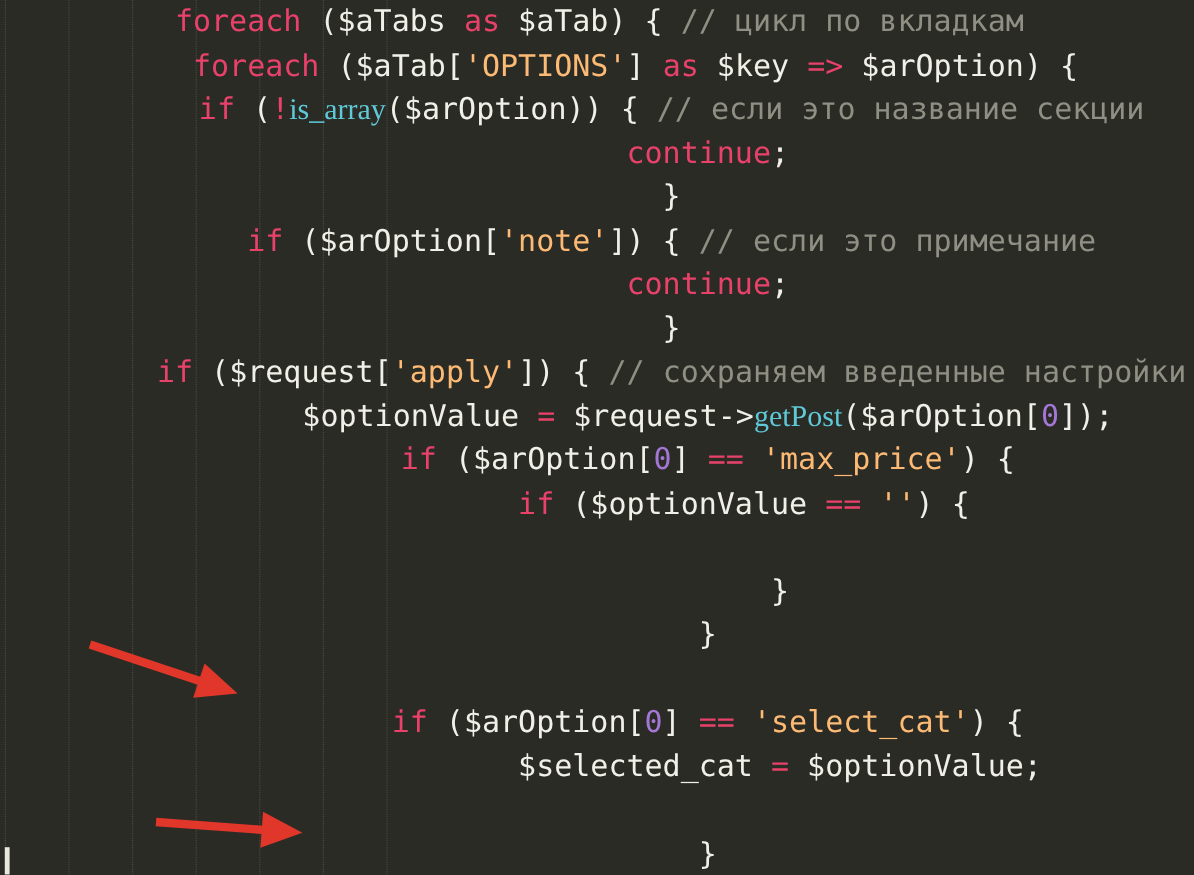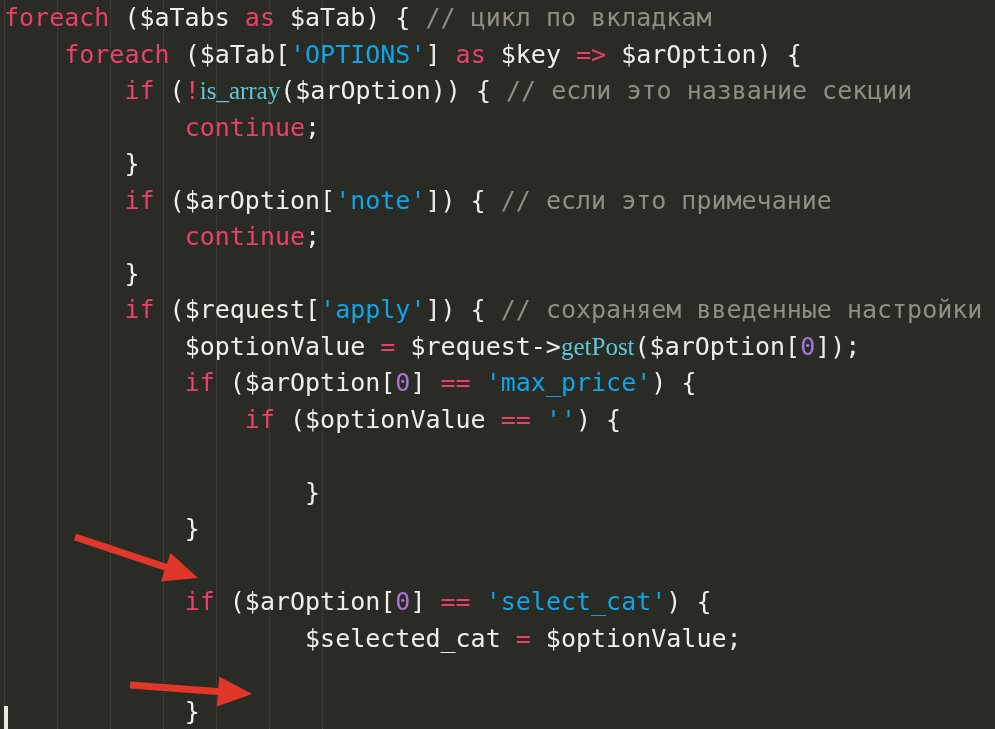--- a/index.html
+++ b/index.html
@@ -28,30 +28,31 @@
     border-left: 1px dotted #4a4a42;
     pointer-events: none;
   }
   .code-layer {
     position: absolute;
     left: 0;
     top: 0;
     width: 995px;
     white-space: pre;
     z-index: 2;
+    text-align: center;
   }
   .line {
     height: 36.5px;
     white-space: pre;
     padding-left: 4px;
   }
   
   .kw    { color: #e8416a; }            
   .plain { color: #f0f0e8; }            
-  .str   { color: #0ea5e9; }            
+  .str   { color: #fdba74; }            
   .com   { color: #8f8f83; }            
   .fn    { color: #5fc9d8; font-family: Liberation Serif, serif; }            
   .num   { color: #a477d6; }            
   .op    { color: #e8416a; }
   
   #caret {
     position: absolute;
     width: 4px;
     background: #e8e8dd;
     z-index: 5;

